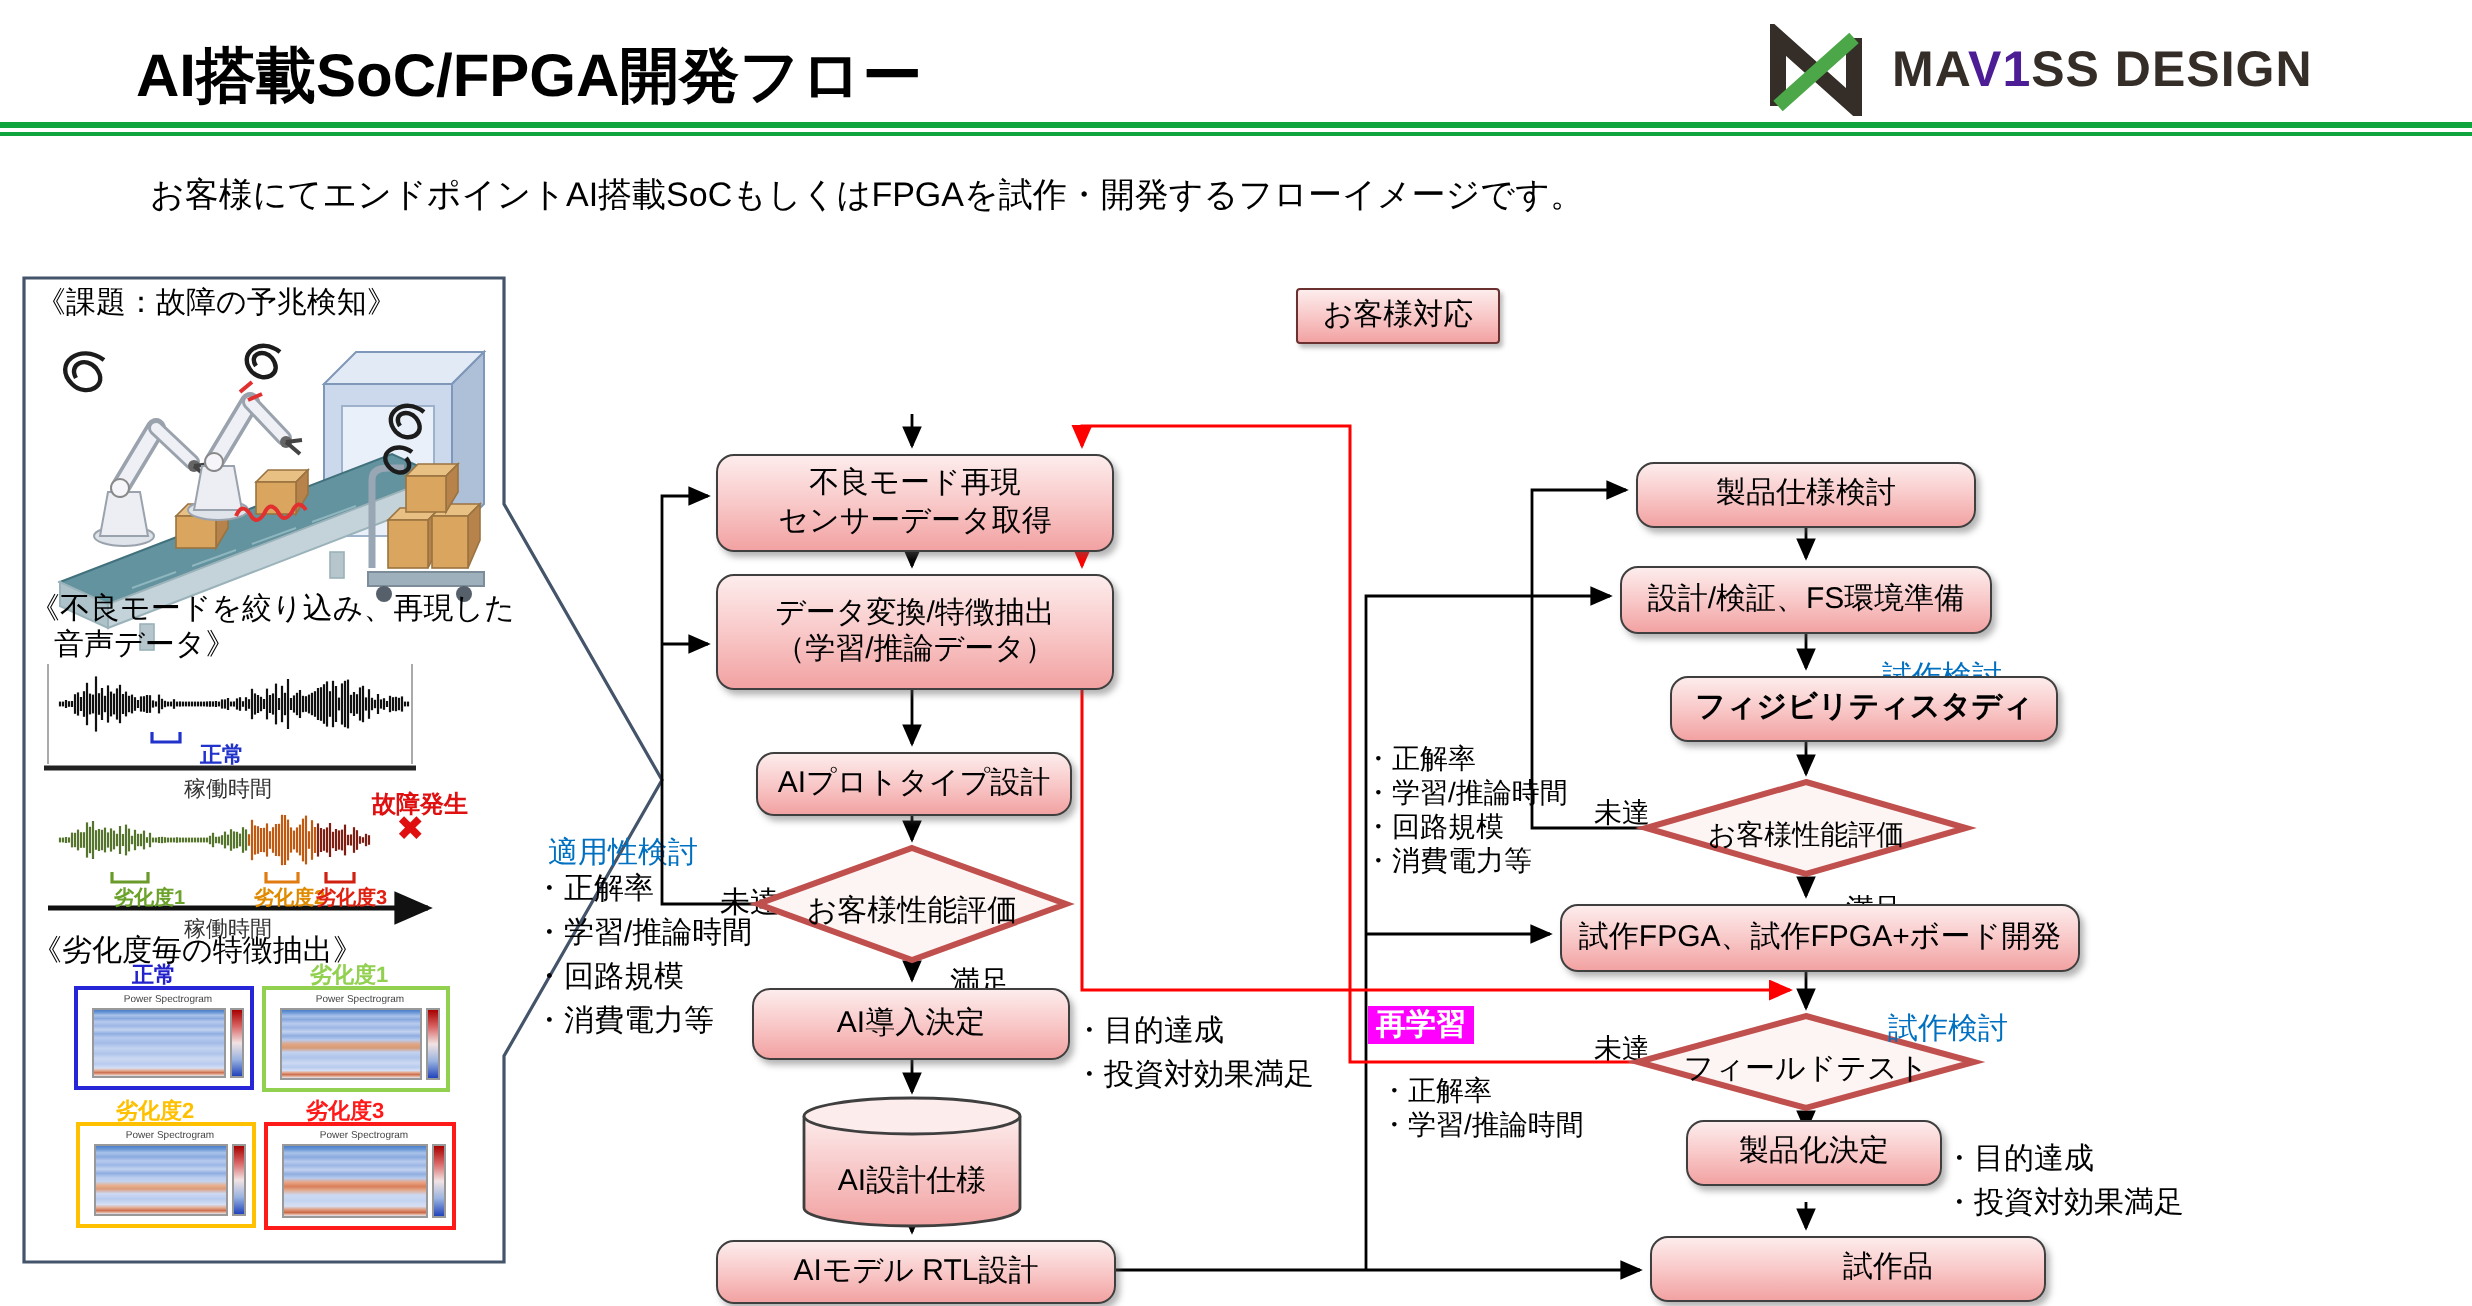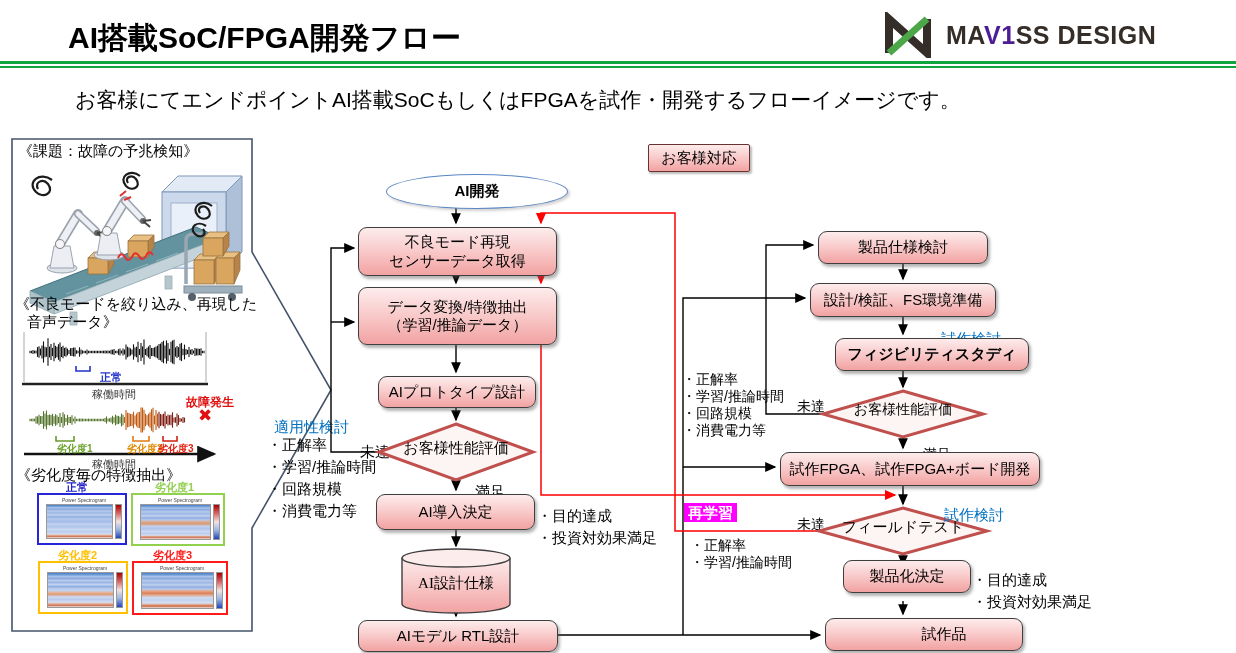--- a/index.html
+++ b/index.html
@@ -1,32 +1,32 @@
 <!DOCTYPE html>
 <html><head>
 <meta charset="utf-8">
 <style>
   html,body{margin:0;padding:0;background:#fff;}
   #stage{position:relative;width:1236px;height:653px;background:#fff;overflow:hidden;
          font-family:"Liberation Sans","DejaVu Sans",sans-serif;color:#000;}
   .abs{position:absolute;}
   .title{font-size:30px;font-weight:700;letter-spacing:0px;}
-  .subtitle{font-size:21px;}
+  .subtitle{font-size:17px;}
   .grule{position:absolute;left:0;width:1236px;background:#10a43e;}
   .logo-text{font-size:25px;font-weight:800;letter-spacing:0.5px;color:#352e28;white-space:nowrap;}
   .logo-text .grn{color:#4c1d95;}
   .pinkbox{position:absolute;display:flex;align-items:center;justify-content:center;flex-direction:column;
            background:linear-gradient(180deg,#fdecec 0%,#f9caca 48%,#f2a2a2 100%);
            border:1.4px solid #3f3f3f;border-radius:9px;box-shadow:2px 2.5px 3px rgba(90,90,90,.45);
            font-size:15px;text-align:center;line-height:1.22;}
   .sq{border-radius:2px;box-shadow:1.5px 2px 2px rgba(90,90,90,.4);border:1px solid #6b3030;}
   .ellipse{position:absolute;display:flex;align-items:center;justify-content:center;background:#fff;
            border:1.6px solid #5b87c5;border-radius:50%;font-size:15px;font-weight:700;
            box-shadow:2px 2px 3px rgba(120,120,120,.35);}
-  .dtext{position:absolute;display:flex;align-items:flex-start;justify-content:center;font-size:15px;white-space:nowrap;font-family:Liberation Serif, serif;}
+  .dtext{position:absolute;display:flex;align-items:flex-end;justify-content:center;font-size:15px;white-space:nowrap;}
   .lbl{position:absolute;font-size:15px;white-space:nowrap;line-height:1.1;margin-top:16px;}
   .sm{font-size:14px;}
   .blue{color:#0070c0;}
   .bullets{position:absolute;font-size:15px;line-height:22px;white-space:nowrap;}
   .bullets.tight{font-size:14px;line-height:17px;}
   .relearn{position:absolute;background:#ff00ff;color:#fff;font-size:15px;font-weight:700;
            padding:1px 4px;line-height:17px;}
   .panel-text{position:absolute;font-size:15px;white-space:nowrap;}
   .tiny{font-size:11px;}
   .spec{position:absolute;background:#fff;display:flex;flex-direction:column;padding:2px 3px 4px 7px;box-sizing:border-box;}
@@ -470,23 +470,20 @@
     </g>
 
     <polygon points="456,424 533,452 456,480 379,452" fill="#fdf4f4" stroke="#c0504d" stroke-width="3"></polygon>
     <polygon points="903,391 983,414 903,437 823,414" fill="#fdf4f4" stroke="#c0504d" stroke-width="3"></polygon>
     <polygon points="903,508 987,531 903,554 819,531" fill="#fdf4f4" stroke="#c0504d" stroke-width="3"></polygon>
 
     <path d="M402,558 v46 a54,9 0 0 0 108,0 v-46" fill="url(#pg)" stroke="#3f3f3f" stroke-width="1.4"></path>
     <ellipse cx="456" cy="558" rx="54" ry="9" fill="#fdecec" stroke="#3f3f3f" stroke-width="1.4"></ellipse>
   </svg>
 
-  <div class="ellipse" style="left:386px;top:174px;width:180px;height:33px;z-index:2;">
-    <span>AI開発</span>
-  </div>
   <div class="pinkbox" style="left:358px;top:227px;width:197px;height:47px;z-index:2;">
     <span>不良モード再現</span>
     <span>センサーデータ取得</span>
   </div>
   <div class="pinkbox" style="left:358px;top:287px;width:197px;height:56px;z-index:2;">
     <span>データ変換/特徴抽出</span>
     <span>（学習/推論データ）</span>
   </div>
   <div class="pinkbox" style="left:378px;top:376px;width:156px;height:30px;z-index:2;">
     <span>AIプロトタイプ設計</span>

